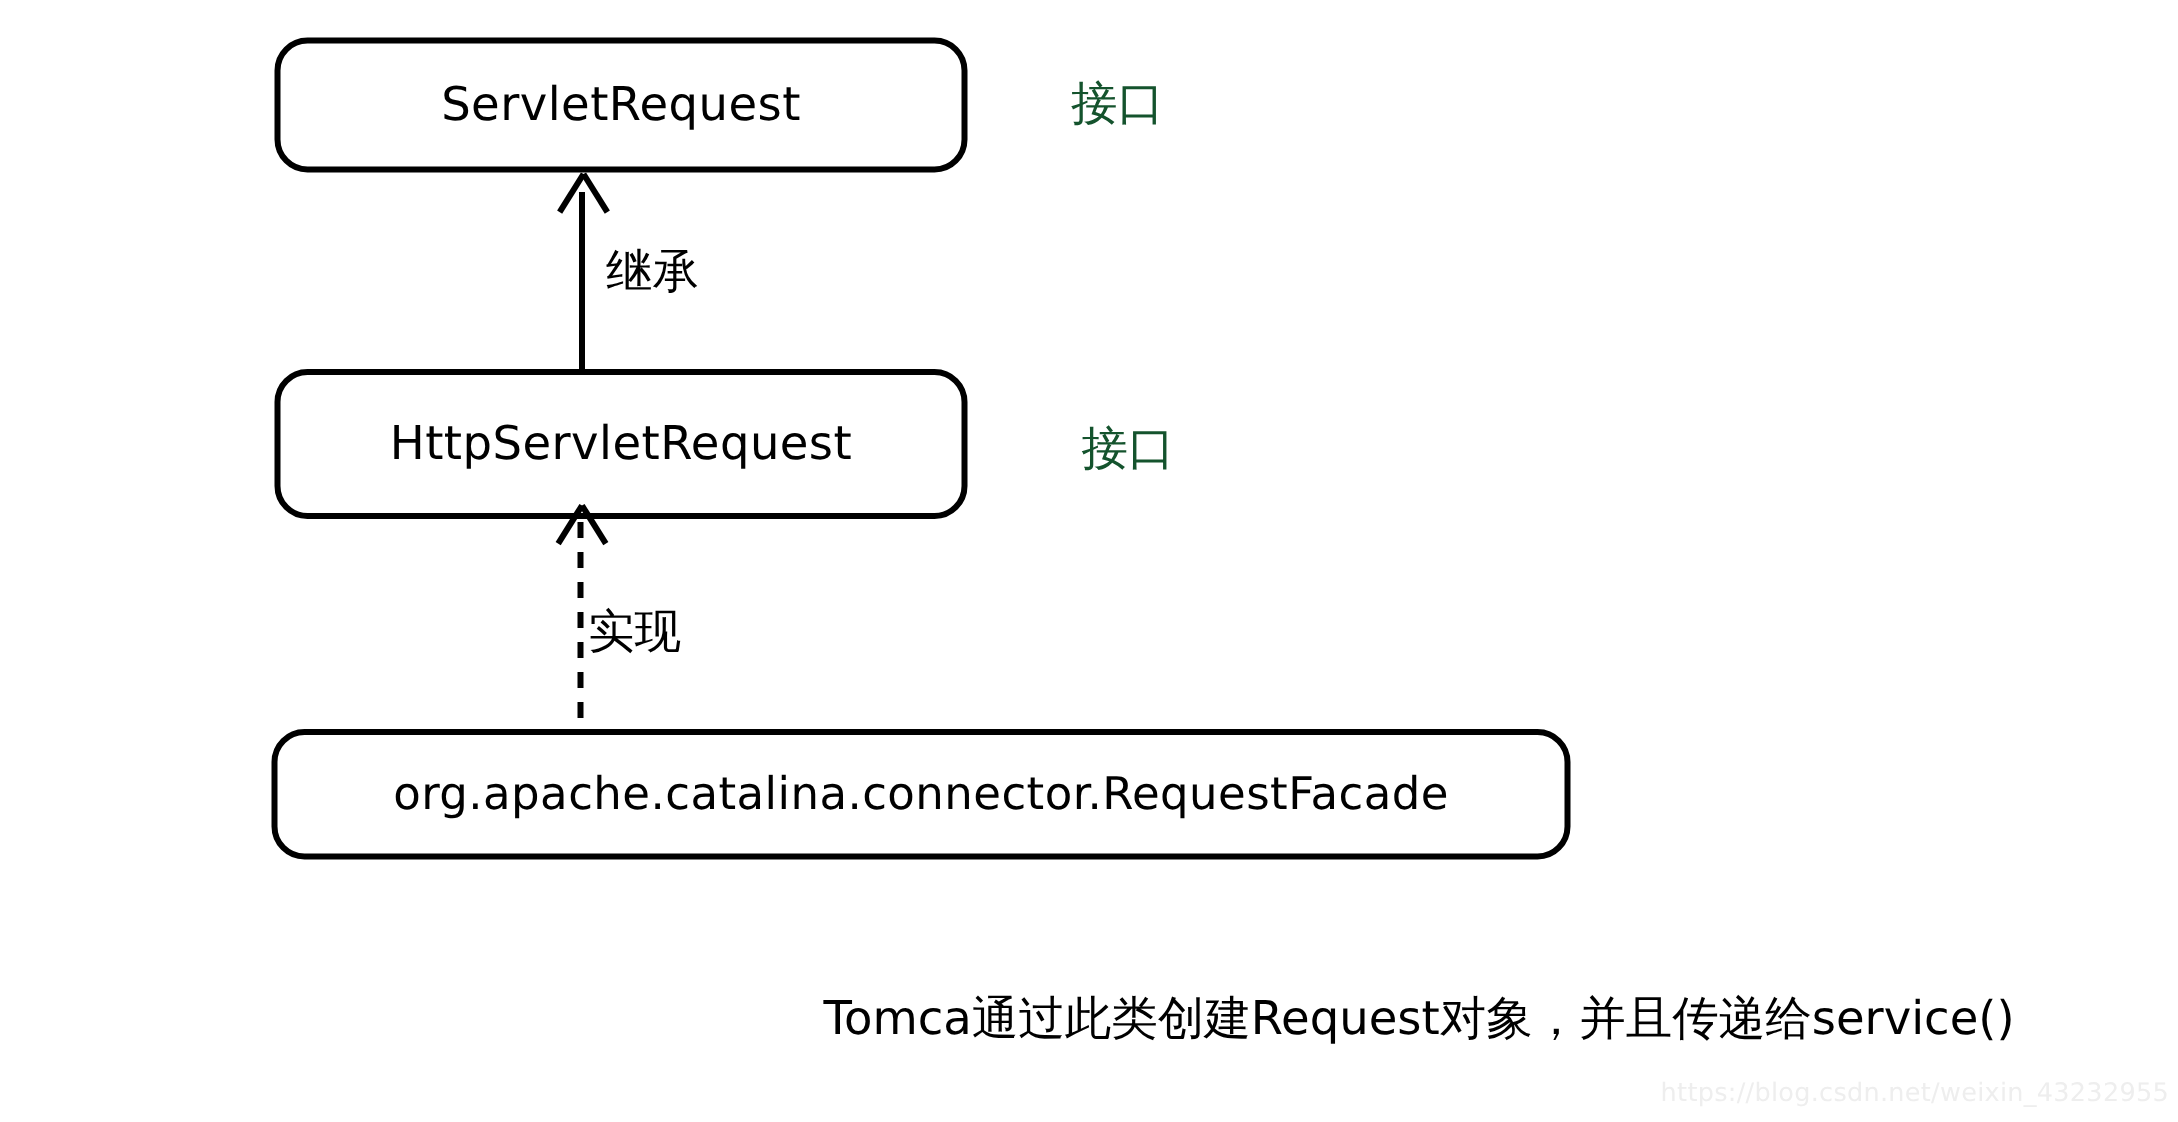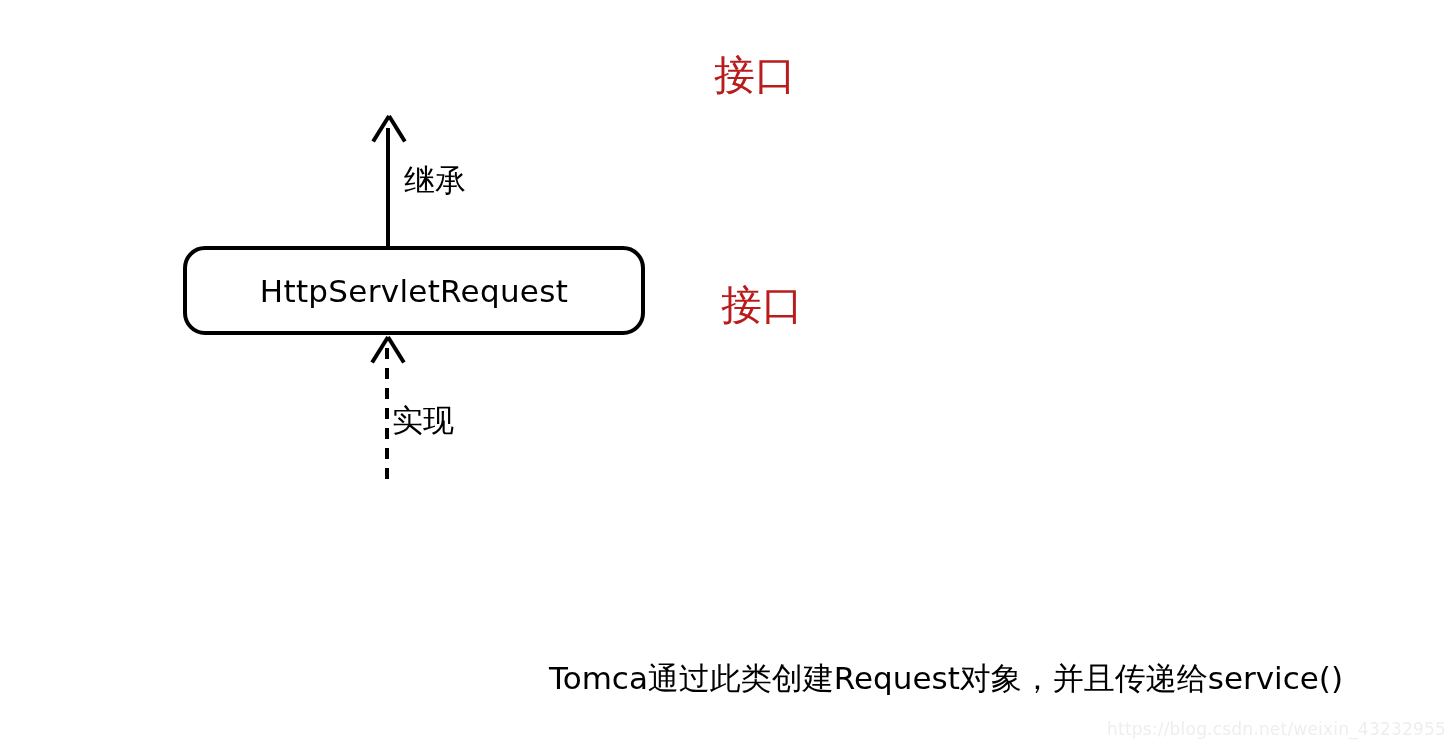--- a/index.html
+++ b/index.html
@@ -38,37 +38,37 @@
     top: 25px;
     width: 462px;
     height: 90px;
   }
   #box-servletrequest .node-label { font-size: 31px; }
 
   #box-httpservletrequest {
     left: 183px;
     top: 246px;
     width: 462px;
-    height: 89px;
+    height: 100px;
   }
   #box-httpservletrequest .node-label { font-size: 31px; }
 
   #box-requestfacade {
     left: 181px;
     top: 486px;
     width: 866px;
     height: 87px;
   }
   #box-requestfacade .node-label { font-size: 30px; }
 
   .side-note {
     position: absolute;
     font-family: Liberation Serif, serif;
-    font-size: 41px;
-    color: #b91c1c;
+    font-size: 31px;
+    color: #14532d;
     white-space: nowrap;
   }
   #note-interface-1 { left: 714px; top: 48px; }
   #note-interface-2 { left: 721px; top: 278px; }
 
   .edge-label {
     position: absolute;
     font-family: "DejaVu Sans", sans-serif;
     font-size: 31px;
     color: #000000;
@@ -141,35 +141,41 @@
     color: #eeeeee;
     white-space: nowrap;
     letter-spacing: 0.2px;
   }
 </style>
 </head>
 <body>
 
 <div id="canvas">
 
+  <div class="node-box" id="box-servletrequest">
+    <span class="node-label">ServletRequest</span>
+  </div>
 
   <div class="side-note" id="note-interface-1">接口</div>
 
   <div class="conn-line" id="line-inherits"></div>
   <div class="arrow-head" id="arrow-inherits"></div>
   <div class="edge-label" id="label-inherits">继承</div>
 
   <div class="node-box" id="box-httpservletrequest">
     <span class="node-label">HttpServletRequest</span>
   </div>
 
   <div class="side-note" id="note-interface-2">接口</div>
 
   <div class="conn-line" id="line-implements"></div>
   <div class="arrow-head" id="arrow-implements"></div>
   <div class="edge-label" id="label-implements">实现</div>
 
+  <div class="node-box" id="box-requestfacade">
+    <span class="node-label">org.apache.catalina.connector.RequestFacade</span>
+  </div>
 
   <div id="caption-note">Tomca通过此类创建Request对象，并且传递给service()</div>
 
   <div id="watermark">https://blog.csdn.net/weixin_43232955</div>
 
 </div>
 
 </body></html>

